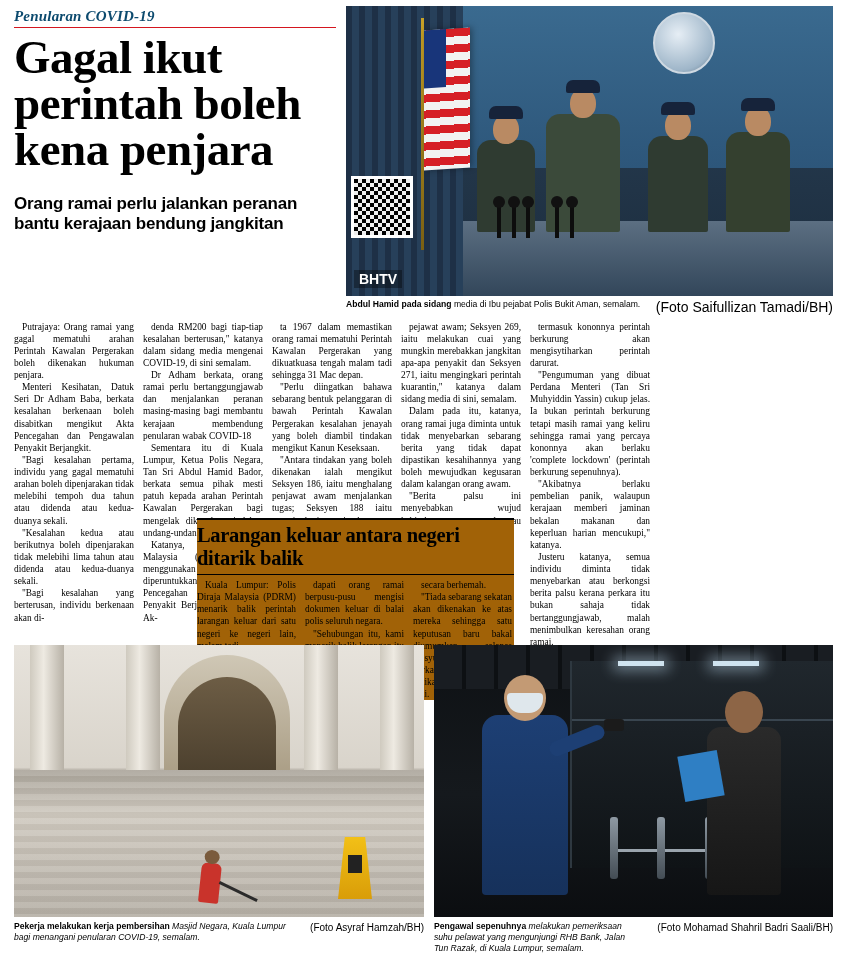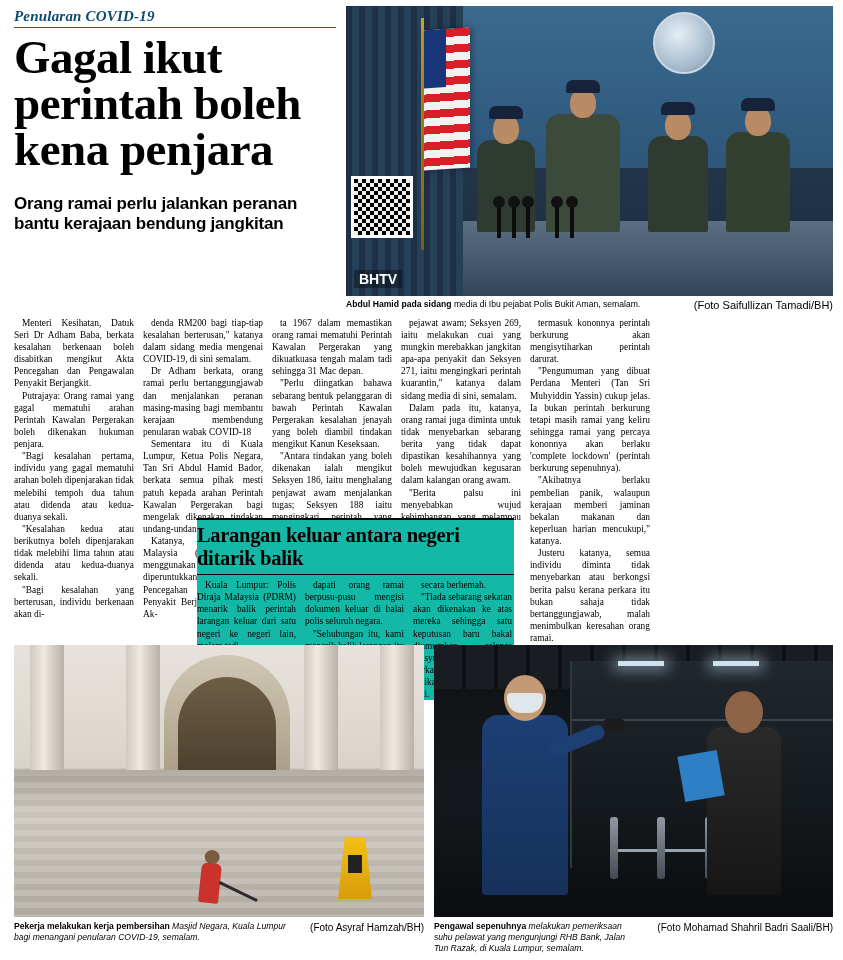--- a/index.html
+++ b/index.html
@@ -82,21 +82,21 @@
   .photo-cap {
     font-family: "Liberation Sans", sans-serif;
     font-size: 8.6px;
     line-height: 1.25;
     margin-top: 3px;
     display: flex;
     justify-content: space-between;
     gap: 6px;
   }
   .photo-cap b { font-weight: bold; }
-  .photo-cap .credit { white-space: nowrap; font-size: 11px; }
+  .photo-cap .credit { white-space: nowrap; font-size: 14px; }
 
   
   .body-area {
     margin-top: 4px;
     display: flex;
     gap: 9px;
   }
   .col {
     width: 120px;
     flex: 0 0 120px;
@@ -106,21 +106,21 @@
     font-family: "Liberation Serif", serif;
   }
   .col p { margin: 0 0 0 0; text-indent: 8px; }
 
   
   .inset {
     position: absolute;
     left: 197px;
     top: 518px;
     width: 317px;
-    background: #14b8a6;
+    background: #a16207;
     border-top: 2px solid #000;
     padding-top: 3px;
   }
   .inset h2 {
     font-family: "Liberation Serif", serif;
     font-weight: bold;
     font-size: 20.5px;
     margin: 1px 0 4px 0;
     letter-spacing: -0.3px;
   }
@@ -453,22 +453,22 @@
         <div>
           <b>Abdul Hamid pada sidang</b><span> media di Ibu pejabat Polis Bukit Aman, semalam.</span>
         </div>
         <div class="credit">(Foto Saifullizan Tamadi/BH)</div>
       </div>
     </div>
   </div>
 
   <div class="body-area">
     <div class="col">
+      <p>Putrajaya: Orang ramai yang gagal mematuhi arahan Perintah Kawalan Pergerakan boleh dikenakan hukuman penjara.</p>
       <p>Menteri Kesihatan, Datuk Seri Dr Adham Baba, berkata kesalahan berkenaan boleh disabitkan mengikut Akta Pencegahan dan Pengawalan Penyakit Berjangkit.</p>
-      <p>Putrajaya: Orang ramai yang gagal mematuhi arahan Perintah Kawalan Pergerakan boleh dikenakan hukuman penjara.</p>
       <p>"Bagi kesalahan pertama, individu yang gagal mematuhi arahan boleh dipenjarakan tidak melebihi tempoh dua tahun atau didenda atau kedua-duanya sekali.</p>
       <p>"Kesalahan kedua atau berikutnya boleh dipenjarakan tidak melebihi lima tahun atau didenda atau kedua-duanya sekali.</p>
       <p>"Bagi kesalahan yang berterusan, individu berkenaan akan di-</p>
     </div>
     <div class="col">
       <p>denda RM200 bagi tiap-tiap kesalahan berterusan," katanya dalam sidang media mengenai COVID-19, di sini semalam.</p>
       <p>Dr Adham berkata, orang ramai perlu bertanggungjawab dan menjalankan peranan masing-masing bagi membantu kerajaan membendung penularan wabak COVID-18</p>
       <p>Sementara itu di Kuala Lumpur, Ketua Polis Negara, Tan Sri Abdul Hamid Bador, berkata semua pihak mesti patuh kepada arahan Perintah Kawalan Pergerakan bagi mengelak dikenakan tindakan undang-undang.</p>
       <p>Katanya, Polis Diraja Malaysia (PDRM) akan menggunakan kuasa yang diperuntukkan mengikut Akta Pencegahan dan Kawalan Penyakit Berjangkit 1988 dan Ak-</p>
     </div>

